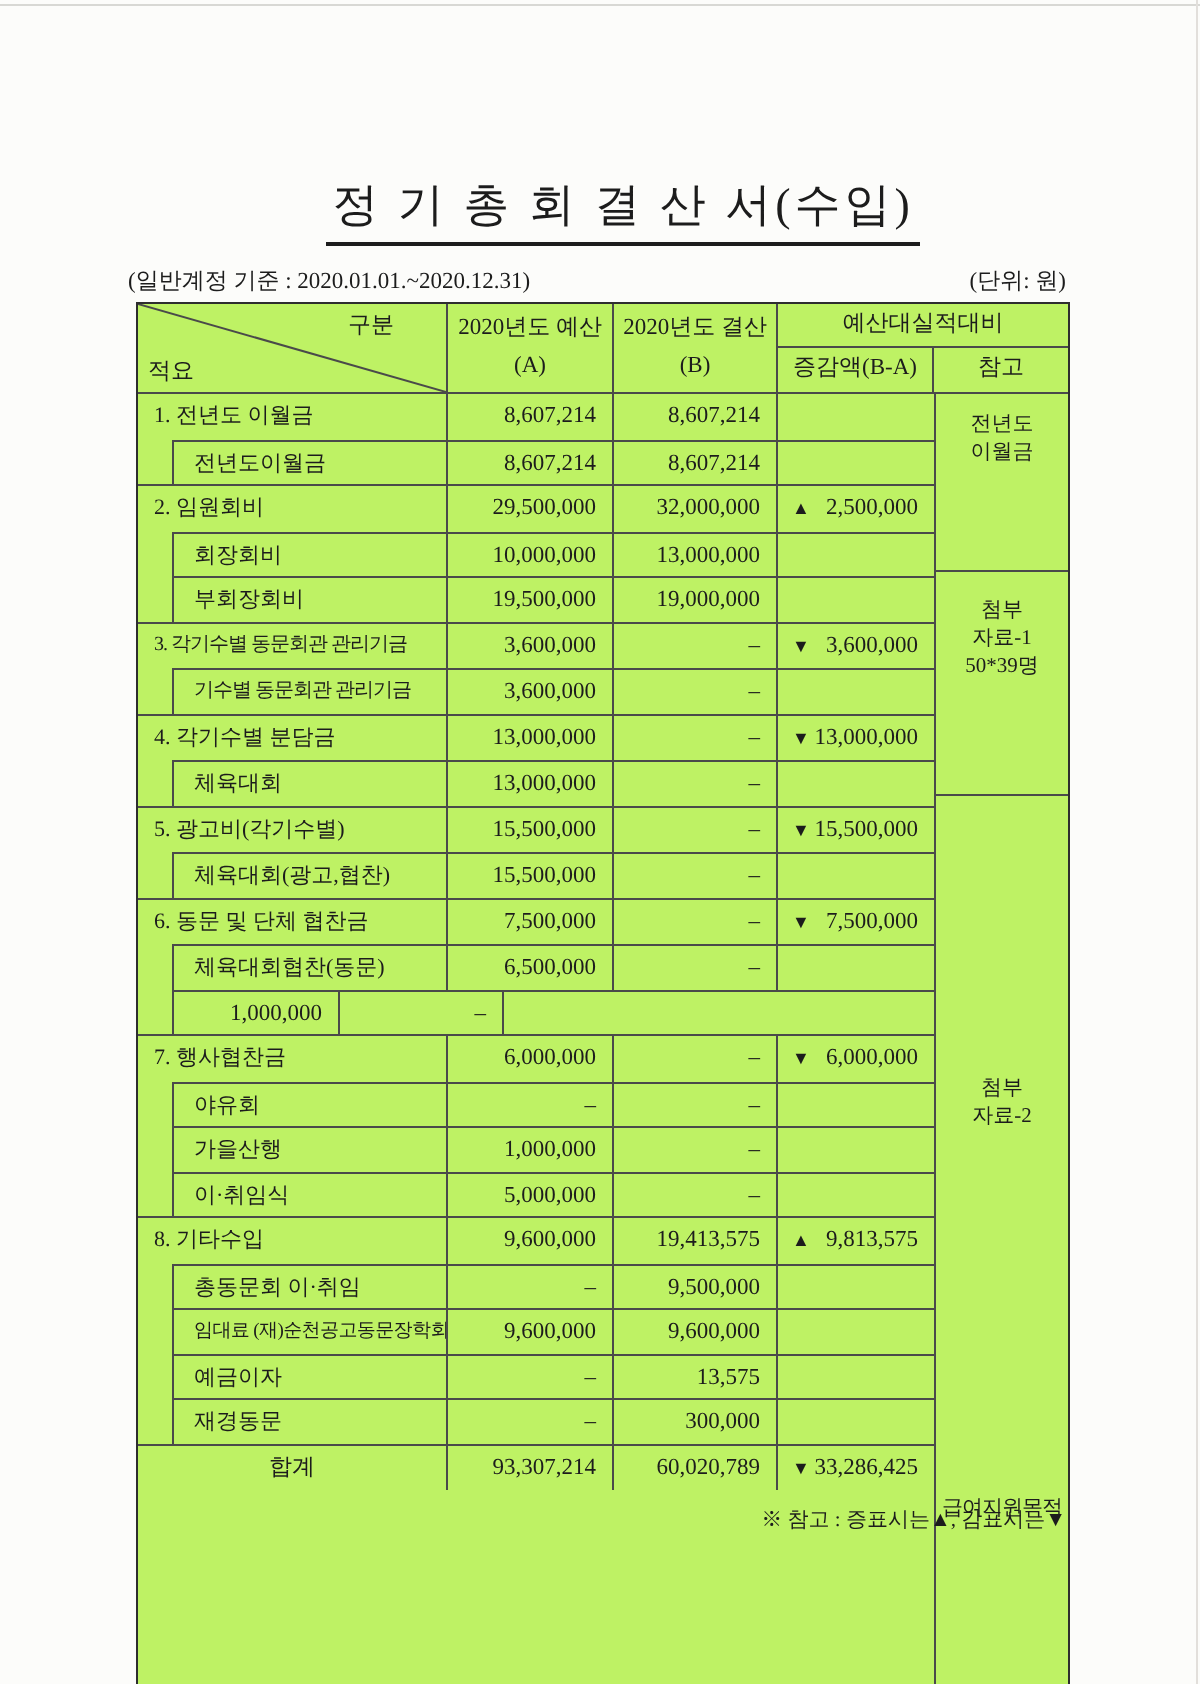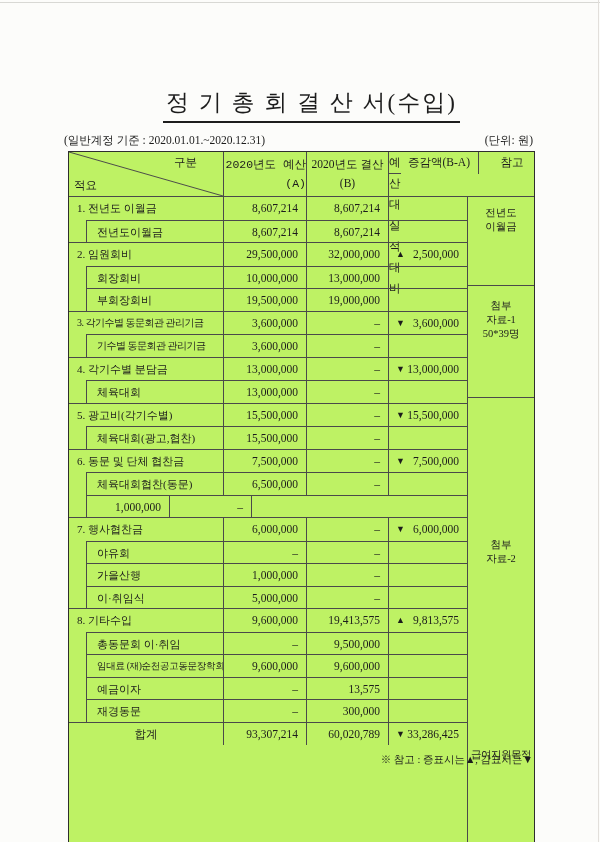--- a/index.html
+++ b/index.html
@@ -19,23 +19,23 @@
 
   .table { position:absolute; left:68px; top:151px; border:1.5px solid var(--outer);
            border-bottom-width:2px; background:#bef264; }
 
   
   .thead { display:flex; height:45px; font-size:11.5px; border-bottom:1px solid var(--ln); }
   .h1 { width:155px; border-right:1px solid var(--ln); position:relative; }
   .h1 svg { position:absolute; left:0; top:0; width:100%; height:100%; }
   .h1 .gubun { position:absolute; top:3px; right:26px; }
   .h1 .jeokyo { position:absolute; bottom:3px; left:5px; }
-  .h2 { width:83px; border-right:1px solid var(--ln); text-align:right; padding-top:3px; line-height:19px;font-family:Liberation Mono, monospace; }
+  .h2 { width:83px; border-right:1px solid var(--ln); text-align:center; padding-top:3px; line-height:19px; }
   .h3 { width:82px; border-right:1px solid var(--ln); text-align:center; padding-top:3px; line-height:19px; }
-  .h45 { width:145px; display:flex; flex-direction:row; }
+  .h45 { width:145px; display:flex; flex-direction:column; }
   .h45top { height:22px; border-bottom:1px solid var(--ln); text-align:center; line-height:21px; }
   .h45bot { display:flex; height:22px; line-height:21px; }
   .hd { width:78px; border-right:1px solid var(--ln); text-align:center; }
   .hn { width:67px; text-align:center; }
 
   
   .tbody { display:flex;justify-content:space-between; }
   .bleft { width:398px; }
   .ncol { width:67px; border-left:1px solid var(--ln); display:flex; flex-direction:column;
           font-size:10.5px; line-height:14px;gap:43px; }

